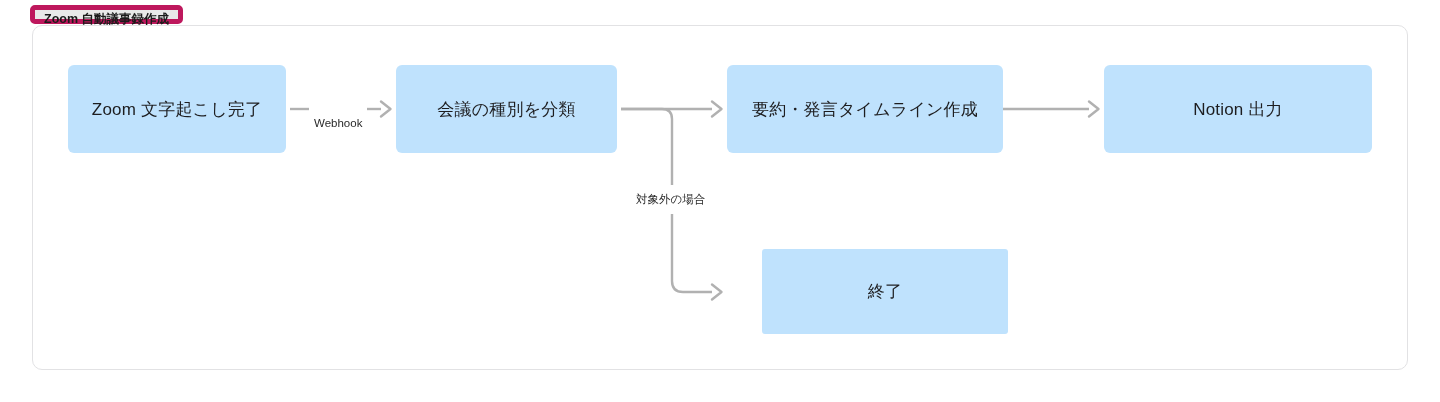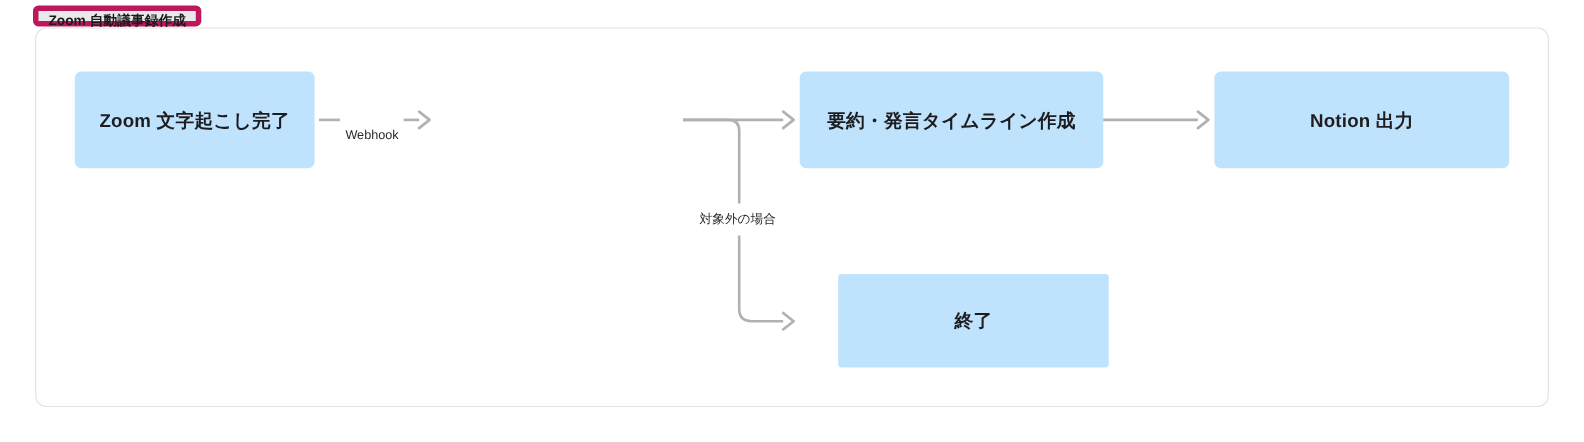--- a/index.html
+++ b/index.html
@@ -56,21 +56,20 @@
     border-radius: 6px;
     display: flex;
     align-items: center;
     justify-content: center;
     text-align: center;
     color: #1d1d1f;
     font-size: 17px;
     letter-spacing: 0.2px;
     box-sizing: border-box;
     z-index: 3;
-    font-weight: bold;
   }
   .node.node-terminal {
     border-radius: 3px;
   }
   .node-n1 { left: 68px;   top: 65px;  width: 218px; height: 88px; }
   .node-n2 { left: 396px;  top: 65px;  width: 221px; height: 88px; }
   .node-n3 { left: 727px;  top: 65px;  width: 276px; height: 88px; }
   .node-n4 { left: 1104px; top: 65px;  width: 268px; height: 88px; }
   .node-n5 { left: 727px;  top: 249px; width: 246px; height: 85px; margin-left: 35px; }
 
@@ -146,20 +145,21 @@
 
     <g>
       <path class="edge-path" d="M 621 109 L 662 109 Q 672 109 672 119 L 672 185"></path>
       <path class="edge-path" d="M 672 214 L 672 281 Q 672 292 683 292 L 712 292"></path>
       <path class="arrow-head" d="M 712 284.5 L 721.5 292 L 712 299.5"></path>
     </g>
   </svg>
 
   <div class="node node-n1">Zoom 文字起こし完了</div>
 
+  <div class="node node-n2">会議の種別を分類</div>
 
   <div class="node node-n3">要約・発言タイムライン作成</div>
 
   <div class="node node-n4">Notion 出力</div>
 
   <div class="node node-terminal node-n5">終了</div>
 
   <div class="edge-label edge-label-webhook">Webhook</div>
 
   <div class="edge-label edge-label-branch">対象外の場合</div>

